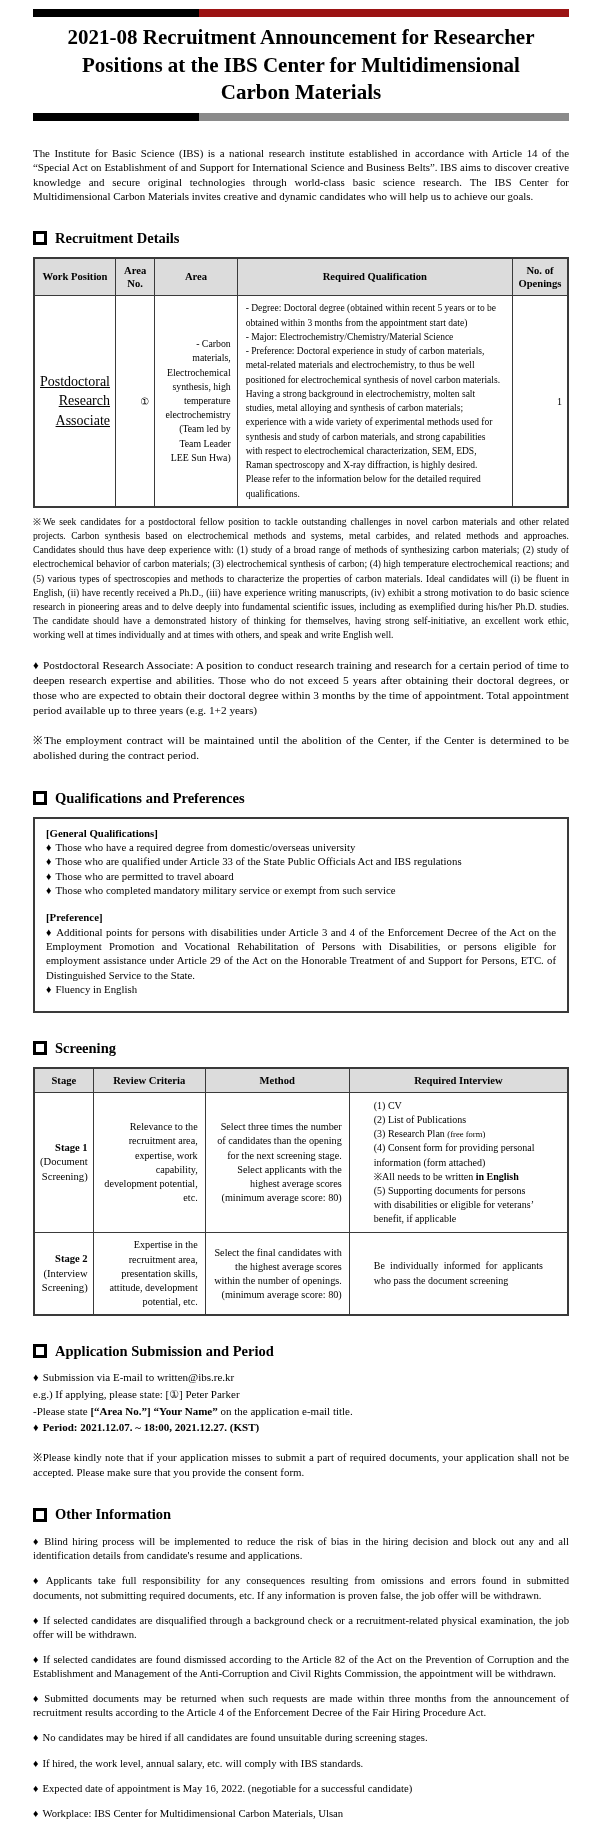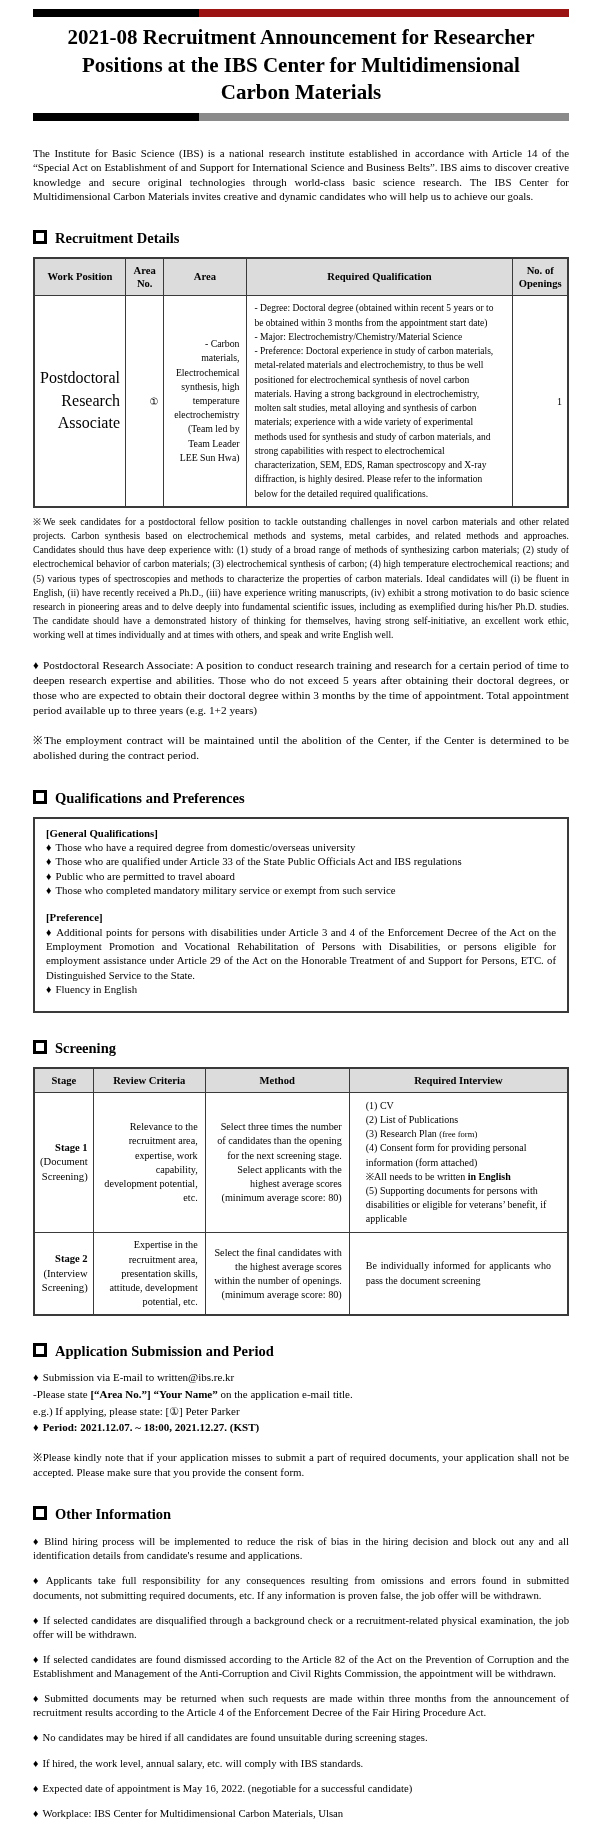--- a/index.html
+++ b/index.html
@@ -10,39 +10,39 @@
   }
   .bar { display:flex; height:8px; }
   .bar .seg-black { width:31%; background:#000; }
   .bar .seg-red   { flex:1; background:#9B1313; }
   .bar .seg-gray  { flex:1; background:#8A8A8A; }
   .title {
     font-size:21px; font-weight:bold; text-align:center;
     line-height:1.32; margin:7px 14px 6px 14px;
   }
   .intro { margin-top:25px; font-size:10.9px; line-height:1.3; text-align:justify; }
-  .sec-head { display:flex; align-items:flex-start; margin:27px 0 10px 0; }
+  .sec-head { display:flex; align-items:center; margin:27px 0 10px 0; }
   .sec-head .sq { width:8px; height:8px; border:3px solid #000; margin-right:8px; flex:0 0 auto; }
   .sec-head .sec-title { font-weight:bold; font-size:14.5px; }
   table { width:100%; border-collapse:collapse; border:2px solid #3a3a3a; }
   th, td { border:1px solid #3a3a3a; vertical-align:middle; }
   th { background:#DCDCDC; font-size:10.6px; font-weight:bold; text-align:center; padding:5px 2px; line-height:1.25; }
   td { font-size:10px; padding:4px 5px; }
   .c { text-align:right; }
   .preline { white-space:pre-line; }
   .qual-cell { font-size:9.5px; line-height:1.5; text-align:left; padding:5px 8px; }
   .area-cell { font-size:9.8px; line-height:1.45; padding:4px 6px; }
   .note-small { margin-top:7px; font-size:9.6px; line-height:1.48; text-align:justify; }
   .para { margin-top:15px; font-size:11.3px; line-height:1.33; text-align:justify; }
   .qual-box { border:2px solid #3a3a3a; padding:7px 11px 14px 11px; font-size:10.8px; line-height:1.33; margin-top:4px; }
   .qual-box .group-title { font-weight:bold; }
   .qual-box .gap { height:13px; }
   .li { text-align:justify; }
   .blt { margin-right:4px; }
-  .docs-cell { font-size:10px; line-height:1.42; padding:6px 16px; vertical-align:top; }
+  .docs-cell { font-size:10px; line-height:1.42; padding:6px 24px; vertical-align:top; }
   .small-paren { font-size:8.6px; }
   .stage-cell { font-size:10.6px; line-height:1.35; }
   .stage-cell .nm { font-weight:bold; }
   .method-cell, .review-cell { font-size:10.2px; line-height:1.38; padding:5px 7px; }
   .app-line { font-size:11px; line-height:1.35; margin-top:2px; }
   .app-first { margin-top:6px; }
   .other-item { margin-top:11px; font-size:10.7px; line-height:1.32; text-align:justify; }
   b.inline { font-weight:bold; }
 </style>
 </head>
@@ -79,21 +79,21 @@
       <tr>
         <th>Work Position</th>
         <th>Area No.</th>
         <th>Area</th>
         <th>Required Qualification</th>
         <th>No. of Openings</th>
       </tr>
     </thead>
     <tbody>
       <tr>
-        <td class="c" style="font-size:16px; line-height:1.4;">Postdoctoral Research Associate</td>
+        <td class="c" style="font-size:14px; line-height:1.4;text-decoration:underline;">Postdoctoral Research Associate</td>
         <td class="c">①</td>
         <td class="c area-cell">- Carbon materials, Electrochemical synthesis, high temperature electrochemistry (Team led by Team Leader LEE Sun Hwa)</td>
         <td class="qual-cell preline">- Degree: Doctoral degree (obtained within recent 5 years or to be obtained within 3 months from the appointment start date)
 - Major: Electrochemistry/Chemistry/Material Science
 - Preference: Doctoral experience in study of carbon materials, metal-related materials and electrochemistry, to thus be well positioned for electrochemical synthesis of novel carbon materials. Having a strong background in electrochemistry, molten salt studies, metal alloying and synthesis of carbon materials; experience with a wide variety of experimental methods used for synthesis and study of carbon materials, and strong capabilities with respect to electrochemical characterization, SEM, EDS, Raman spectroscopy and X-ray diffraction, is highly desired. Please refer to the information below for the detailed required qualifications.</td>
         <td class="c">1</td>
       </tr>
     </tbody>
   </table>
 
@@ -105,21 +105,21 @@
 
   <div class="sec-head">
     <span class="sq"></span>
     <span class="sec-title">Qualifications and Preferences</span>
   </div>
 
   <div class="qual-box">
     <div class="group-title">[General Qualifications]</div>
     <div class="li"><span class="blt">♦</span><span>Those who have a required degree from domestic/overseas university</span></div>
     <div class="li"><span class="blt">♦</span><span>Those who are qualified under Article 33 of the State Public Officials Act and IBS regulations</span></div>
-    <div class="li"><span class="blt">♦</span><span>Public who are permitted to travel aboard</span></div>
+    <div class="li"><span class="blt">♦</span><span>Those who are permitted to travel aboard</span></div>
     <div class="li"><span class="blt">♦</span><span>Those who completed mandatory military service or exempt from such service</span></div>
     <div class="gap"></div>
     <div class="group-title">[Preference]</div>
     <div class="li"><span class="blt">♦</span><span>Additional points for persons with disabilities under Article 3 and 4 of the Enforcement Decree of the Act on the Employment Promotion and Vocational Rehabilitation of Persons with Disabilities, or persons eligible for employment assistance under Article 29 of the Act on the Honorable Treatment of and Support for Persons, ETC. of Distinguished Service to the State.</span></div>
     <div class="li"><span class="blt">♦</span><span>Fluency in English</span></div>
   </div>
 
   <div class="sec-head">
     <span class="sq"></span>
     <span class="sec-title">Screening</span>
@@ -168,22 +168,22 @@
       </tr>
     </tbody>
   </table>
 
   <div class="sec-head">
     <span class="sq"></span>
     <span class="sec-title">Application Submission and Period</span>
   </div>
 
   <div class="app-line app-first"><span class="blt">♦</span><span>Submission via E-mail to written@ibs.re.kr</span></div>
+  <div class="app-line">e.g.) If applying, please state: [①] Peter Parker</div>
   <div class="app-line"><span>-Please state </span><b class="inline">[“Area No.”] “Your Name”</b><span> on the application e-mail title.</span></div>
-  <div class="app-line">e.g.) If applying, please state: [①] Peter Parker</div>
   <div class="app-line"><span class="blt">♦</span><b class="inline">Period: 2021.12.07. ~ 18:00, 2021.12.27. (KST)</b></div>
 
   <div class="para" style="font-size:10.9px;">※Please kindly note that if your application misses to submit a part of required documents, your application shall not be accepted. Please make sure that you provide the consent form.</div>
 
   <div class="sec-head">
     <span class="sq"></span>
     <span class="sec-title">Other Information</span>
   </div>
 
   <div class="other-item"><span class="blt">♦</span><span>Blind hiring process will be implemented to reduce the risk of bias in the hiring decision and block out any and all identification details from candidate's resume and applications.</span></div>

